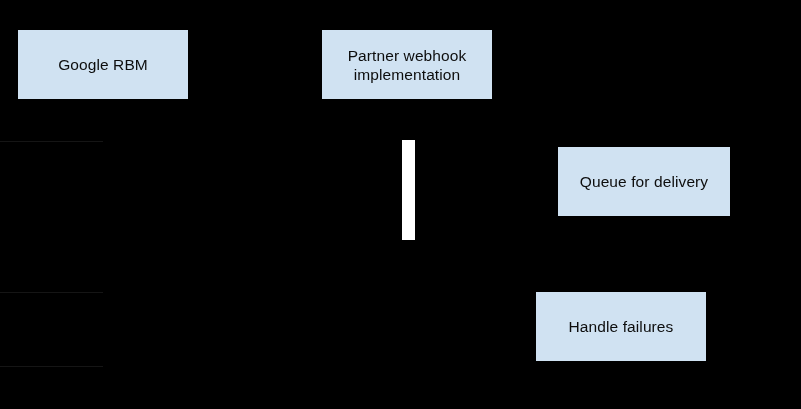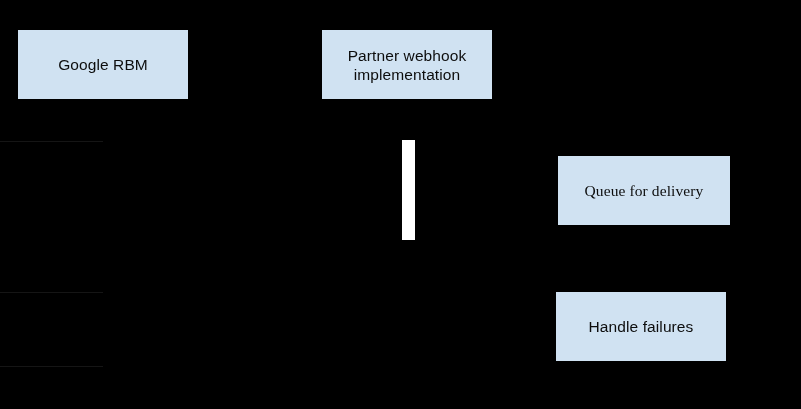--- a/index.html
+++ b/index.html
@@ -59,21 +59,21 @@
     <span class="node-label">Google RBM</span>
   </div>
 
   <div class="node" style="left:322px; top:30px; width:170px; height:69px;text-align:center;">
     <span class="node-label">Partner webhook
 implementation</span>
   </div>
 
   <div class="connector-bar" style="left:402px; top:140px; width:13px; height:100px;"></div>
 
-  <div class="node" style="left:558px; top:156px; width:172px; height:69px;font-family:Liberation Serif, serif;">
+  <div class="node" style="left:558px; top:147px; width:172px; height:69px;">
     <span class="node-label">Queue for delivery</span>
   </div>
 
-  <div class="node" style="left:556px; top:292px; width:170px; height:69px;">
+  <div class="node" style="left:536px; top:292px; width:170px; height:69px;">
     <span class="node-label">Handle failures</span>
   </div>
 
 </div>
 
 </body></html>

